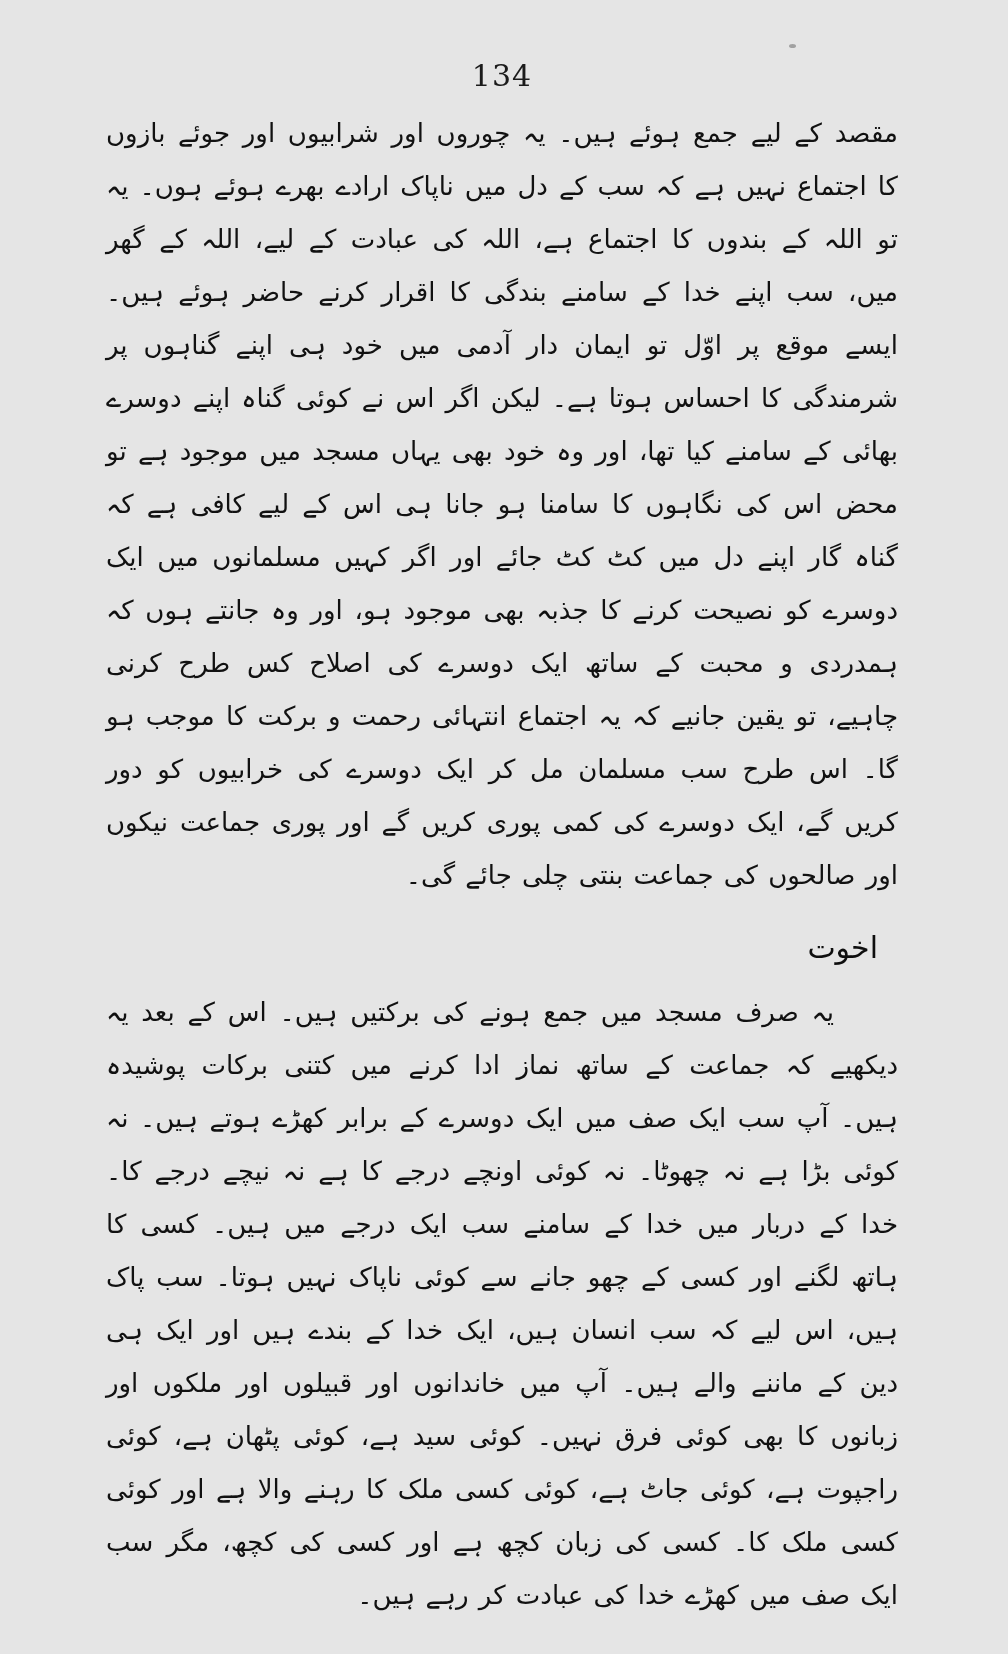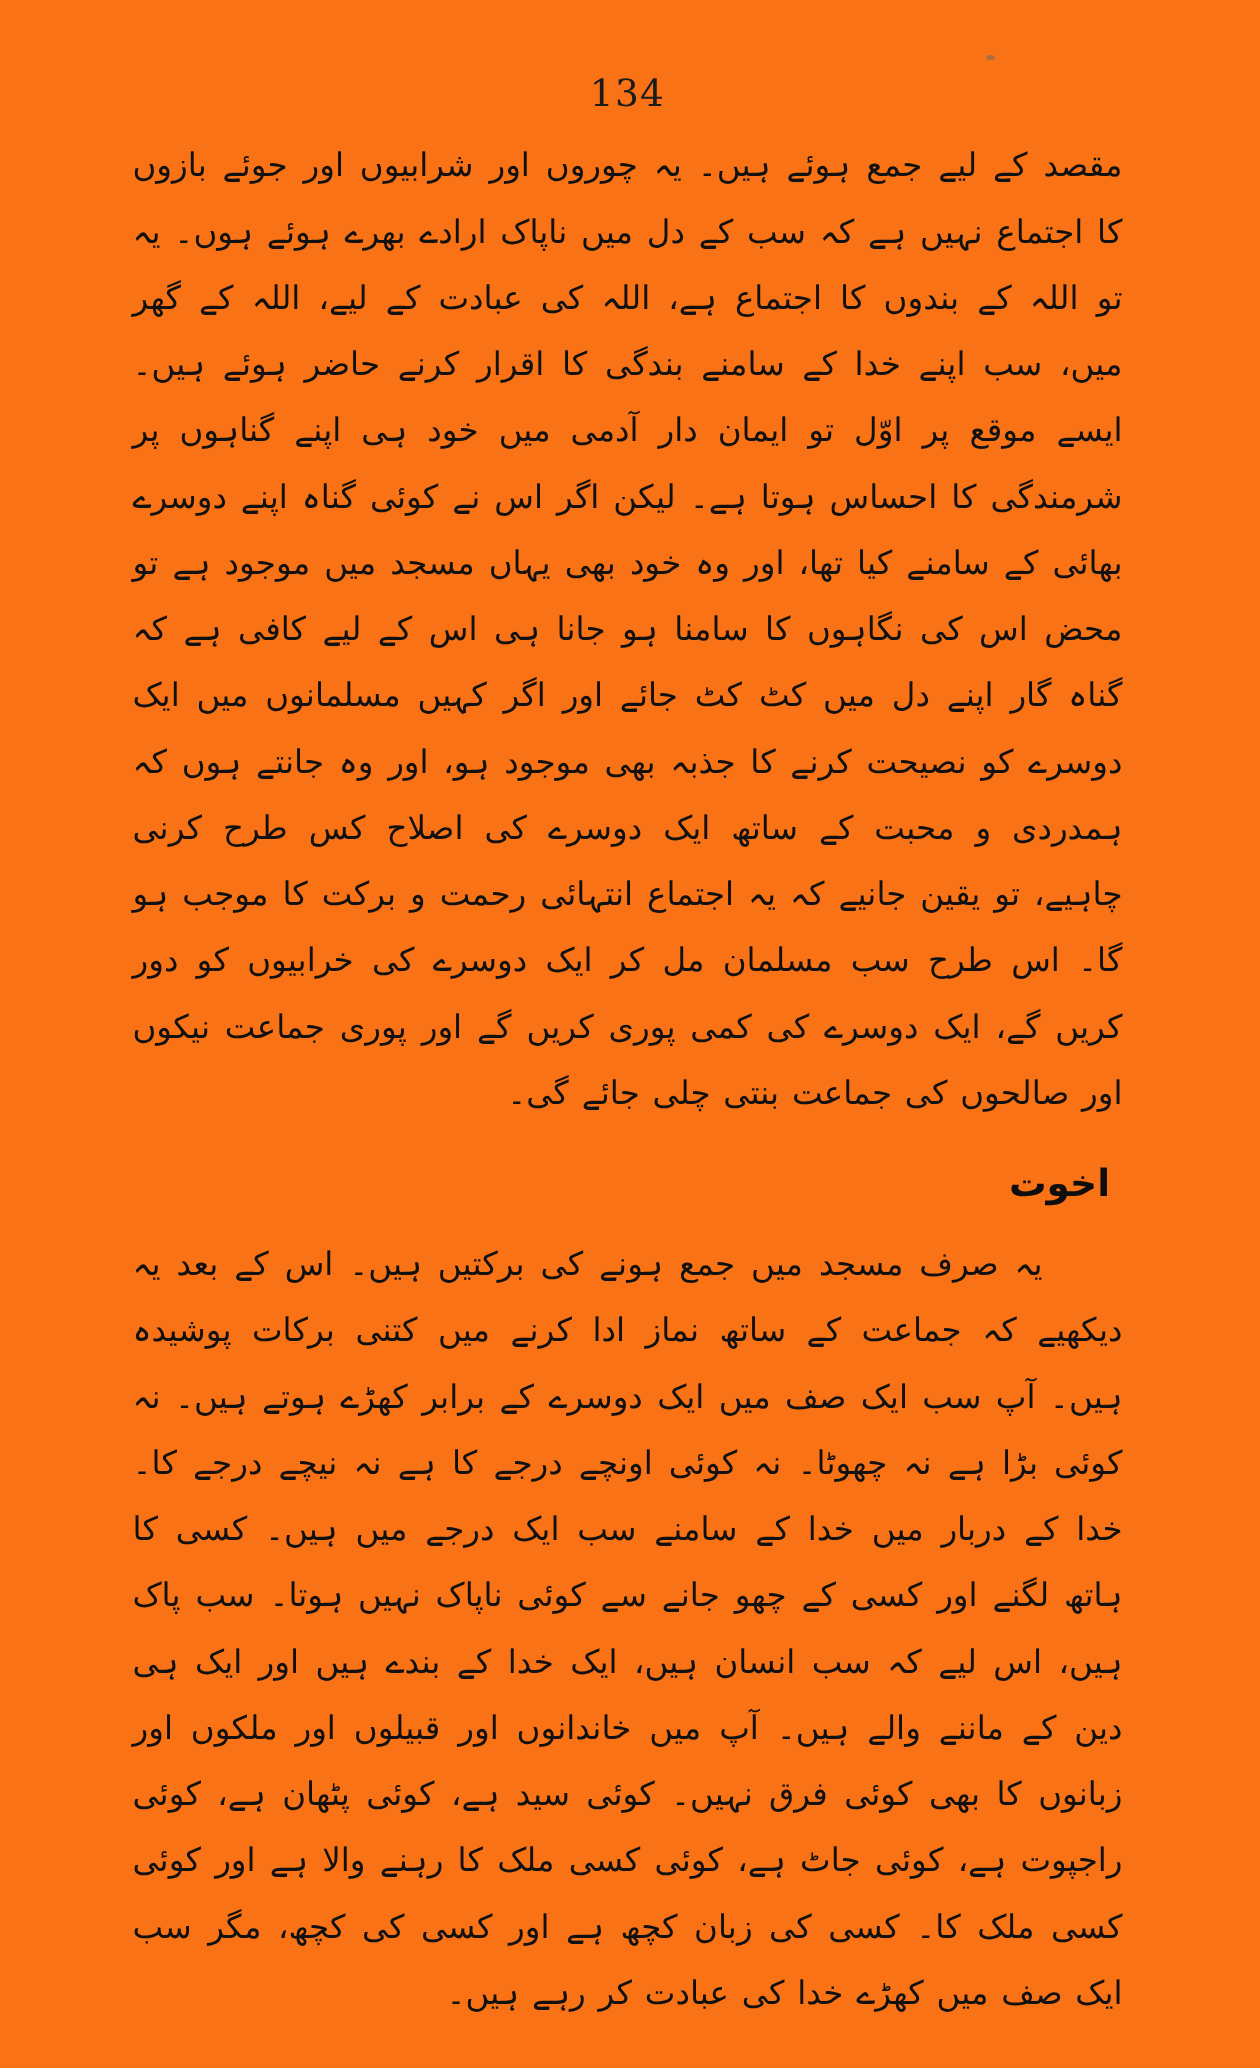--- a/index.html
+++ b/index.html
@@ -13,21 +13,21 @@
     overflow: hidden;
     position: relative;
     font-family: "DejaVu Sans", sans-serif;
     color: #131313;
   }
   .page {
     box-sizing: border-box;
     width: 1008px;
     height: 1654px;
     padding: 58px 110px 40px 106px;
-    background: #f97316;
+    background: #e5e5e5;
     direction: rtl;
   }
   .page-number {
     direction: ltr;
     text-align: center;
     font-size: 30px;
     letter-spacing: 1px;
     color: #1b1b1b;
     margin: 0 0 14px 0;
     font-family: "DejaVu Serif", serif;
@@ -42,24 +42,24 @@
     word-spacing: 2px;
     margin: 0;
     color: #111;
   }
   .para-1 {
     text-indent: 0;
   }
   .section-heading {
     direction: rtl;
     text-align: right;
-    font-weight: bold;
+    font-weight: normal;
     font-size: 30px;
     line-height: 40px;
-    margin: 26px 10px 18px 0;
+    margin: 26px 20px 18px 0;
     color: #0e0e0e;
   }
   .para-2 {
     text-indent: 64px;
   }
   .scan-speck {
     position: absolute;
     top: 44px;
     right: 212px;
     width: 7px;

